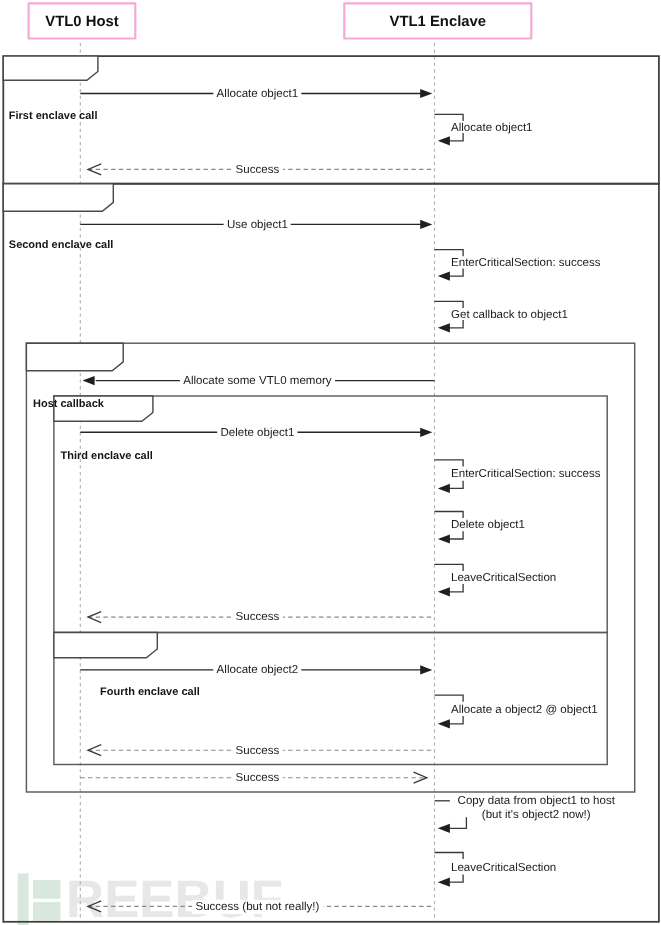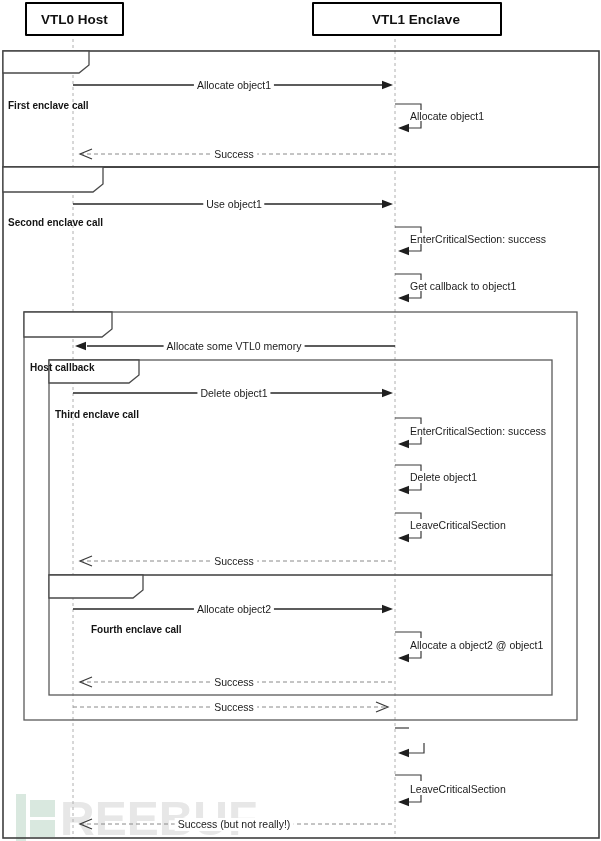--- a/index.html
+++ b/index.html
@@ -12,21 +12,21 @@
   .frame-outer{fill:none;stroke:#3f3f3f;stroke-width:1.6;}
   .frame-inner{fill:none;stroke:#5a5a5a;stroke-width:1.3;}
   .tab{fill:#ffffff;stroke:#4a4a4a;stroke-width:1.3;}
   .marrow{stroke:#262626;stroke-width:1.3;}
   .mhead{fill:#1f1f1f;stroke:none;}
   .rline{stroke:#8a8a8a;stroke-width:1;stroke-dasharray:4,3;}
   .rhead{fill:none;stroke:#3a3a3a;stroke-width:1.2;}
   .shook{fill:none;stroke:#3a3a3a;stroke-width:1.2;}
 
   .actor{
-    position:absolute;z-index:4;background:#fff;border:2px solid #000000;border-radius:1px;
+    position:absolute;z-index:4;background:#fff;border:2px solid #f9a8d4;border-radius:1px;
     display:flex;align-items:center;justify-content:center;
     font-size:13.5px;font-weight:bold;color:#111;
   }
   .mlabel{
     position:absolute;z-index:3;transform:translateX(-50%);
     font-size:10.5px;line-height:13px;color:#1b1b1b;background:#fff;
     padding:0 3px;white-space:nowrap;
   }
   .slabel{
     position:absolute;z-index:3;font-size:10.5px;line-height:12px;color:#1b1b1b;white-space:nowrap;
@@ -161,21 +161,21 @@
     <g>
       <path class="shook" d="M395,775 H421 V781"></path>
       <path class="shook" d="M421,795 V802 H400"></path>
       <polygon class="mhead" points="398,802 409,797.8 409,806.2"></polygon>
     </g>
   </svg>
 
   <div class="actor" style="left:25px;top:2px;width:95px;height:30px;">
     <span>VTL0 Host</span>
   </div>
-  <div class="actor" style="left:312px;top:2px;width:168px;height:30px;padding-left:18px;">
+  <div class="actor" style="left:312px;top:2px;width:168px;height:30px;">
     <span>VTL1 Enclave</span>
   </div>
 
   <div class="tlabel" style="left:8px;top:54px;">First enclave call</div>
   <div class="tlabel" style="left:8px;top:171px;">Second enclave call</div>
   <div class="tlabel" style="left:30px;top:316px;">Host callback</div>
   <div class="tlabel" style="left:55px;top:363px;">Third enclave call</div>
   <div class="tlabel" style="left:55px;top:578px;padding-left:36px;">Fourth enclave call</div>
 
   <div class="mlabel" style="left:234px;top:79px;">Allocate object1</div>
@@ -189,15 +189,19 @@
   <div class="mlabel" style="left:234px;top:701px;">Success</div>
   <div class="mlabel" style="left:234px;top:818px;">Success (but not really!)</div>
 
   <div class="slabel" style="left:410px;top:110px;">Allocate object1</div>
   <div class="slabel" style="left:410px;top:233px;">EnterCriticalSection: success</div>
   <div class="slabel" style="left:410px;top:280px;">Get callback to object1</div>
   <div class="slabel" style="left:410px;top:425px;">EnterCriticalSection: success</div>
   <div class="slabel" style="left:410px;top:471px;">Delete object1</div>
   <div class="slabel" style="left:410px;top:519px;">LeaveCriticalSection</div>
   <div class="slabel" style="left:410px;top:639px;">Allocate a object2 @ object1</div>
+  <div class="slabel-block" style="left:405px;top:722px;width:165px;">
+    <div>Copy data from object1 to host</div>
+    <div>(but it's object2 now!)</div>
+  </div>
   <div class="slabel" style="left:410px;top:783px;">LeaveCriticalSection</div>
 
 </div>
 
 </body></html>

